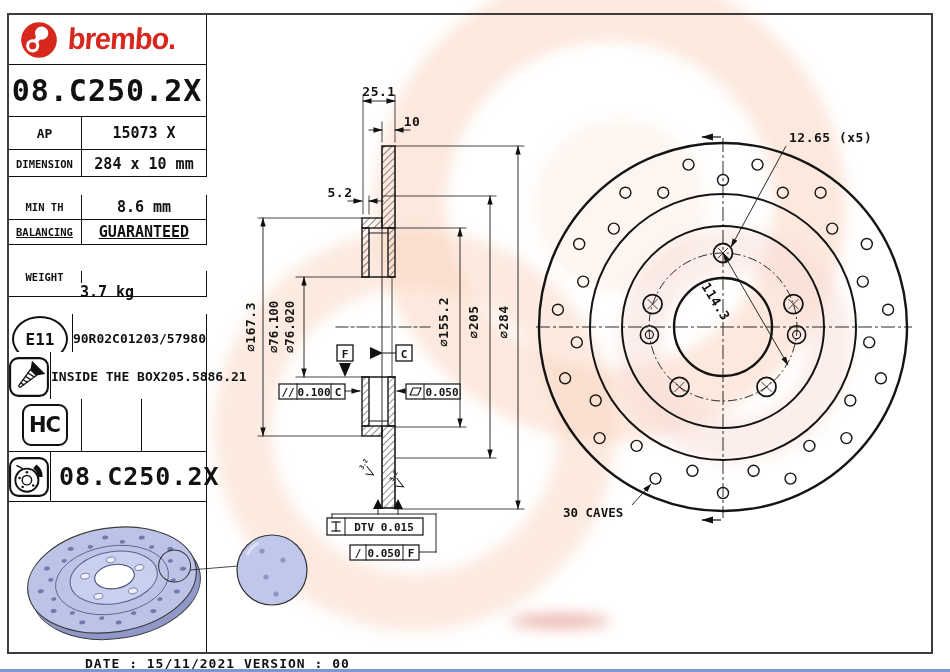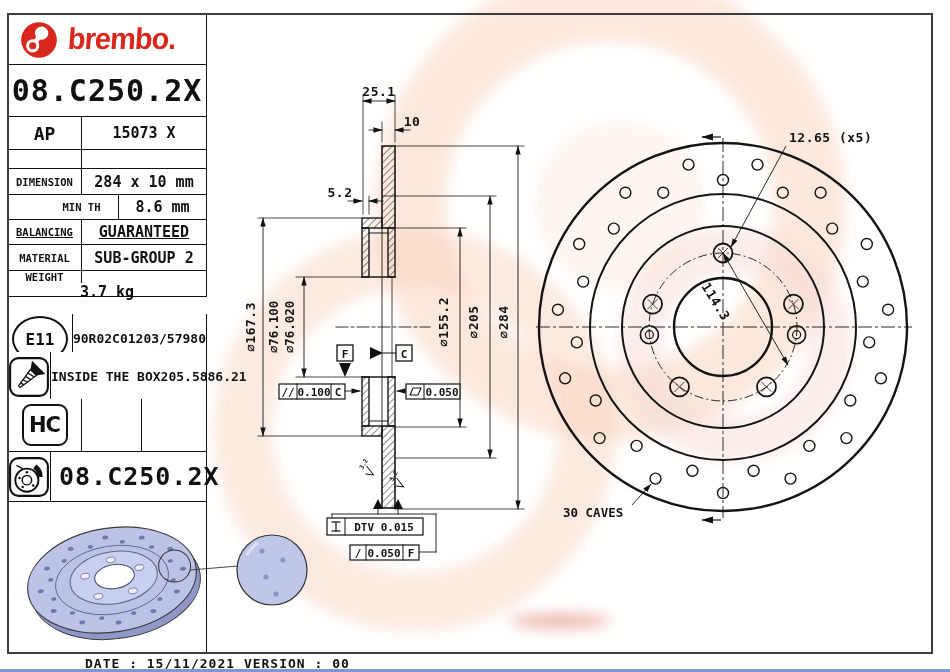--- a/index.html
+++ b/index.html
@@ -351,42 +351,38 @@
       <circle cx="14" cy="25.5" r="3.4" fill="#d8271d"></circle>
     </svg>
     <span class="wordmark">brembo.</span>
   </div>
 
   <div class="trow" style="top:65px;height:52px;">
     <div class="tv pn">08.C250.2X</div>
   </div>
 
   <div class="trow" style="top:117px;height:33px;">
-    <div class="tl" style="font-size:18px;">AP</div>
+    <div class="tl" style="font-size:13px;">AP</div>
     <div class="tv">15073 X</div>
   </div>
   <div class="trow" style="top:150px;height:19px;">
     <div class="tl"></div>
     <div class="tv"></div>
   </div>
-  <div class="trow" style="top:169px;height:26px;">
+  <div class="trow" style="top:151px;height:26px;">
     <div class="tl">DIMENSION</div>
     <div class="tv">284 x 10 mm</div>
   </div>
-  <div class="trow" style="top:195px;height:25px;padding-left:37px;">
+  <div class="trow" style="top:195px;height:25px;">
     <div class="tl">MIN TH</div>
     <div class="tv">8.6 mm</div>
   </div>
   <div class="trow" style="top:220px;height:25px;text-decoration:underline;">
     <div class="tl">BALANCING</div>
     <div class="tv">GUARANTEED</div>
-  </div>
-  <div class="trow" style="top:245px;height:26px;">
-    <div class="tl">MATERIAL</div>
-    <div class="tv">SUB-GROUP 2</div>
   </div>
   <div class="trow" style="top:271px;height:26px;flex-direction:column;">
     <div class="tl">WEIGHT</div>
     <div class="tv">3.7 kg</div>
   </div>
 
   <div class="trow" style="top:314px;height:51px;">
     <div class="tl">
         <span class="badge-ellipse">E11</span>
       </div>

